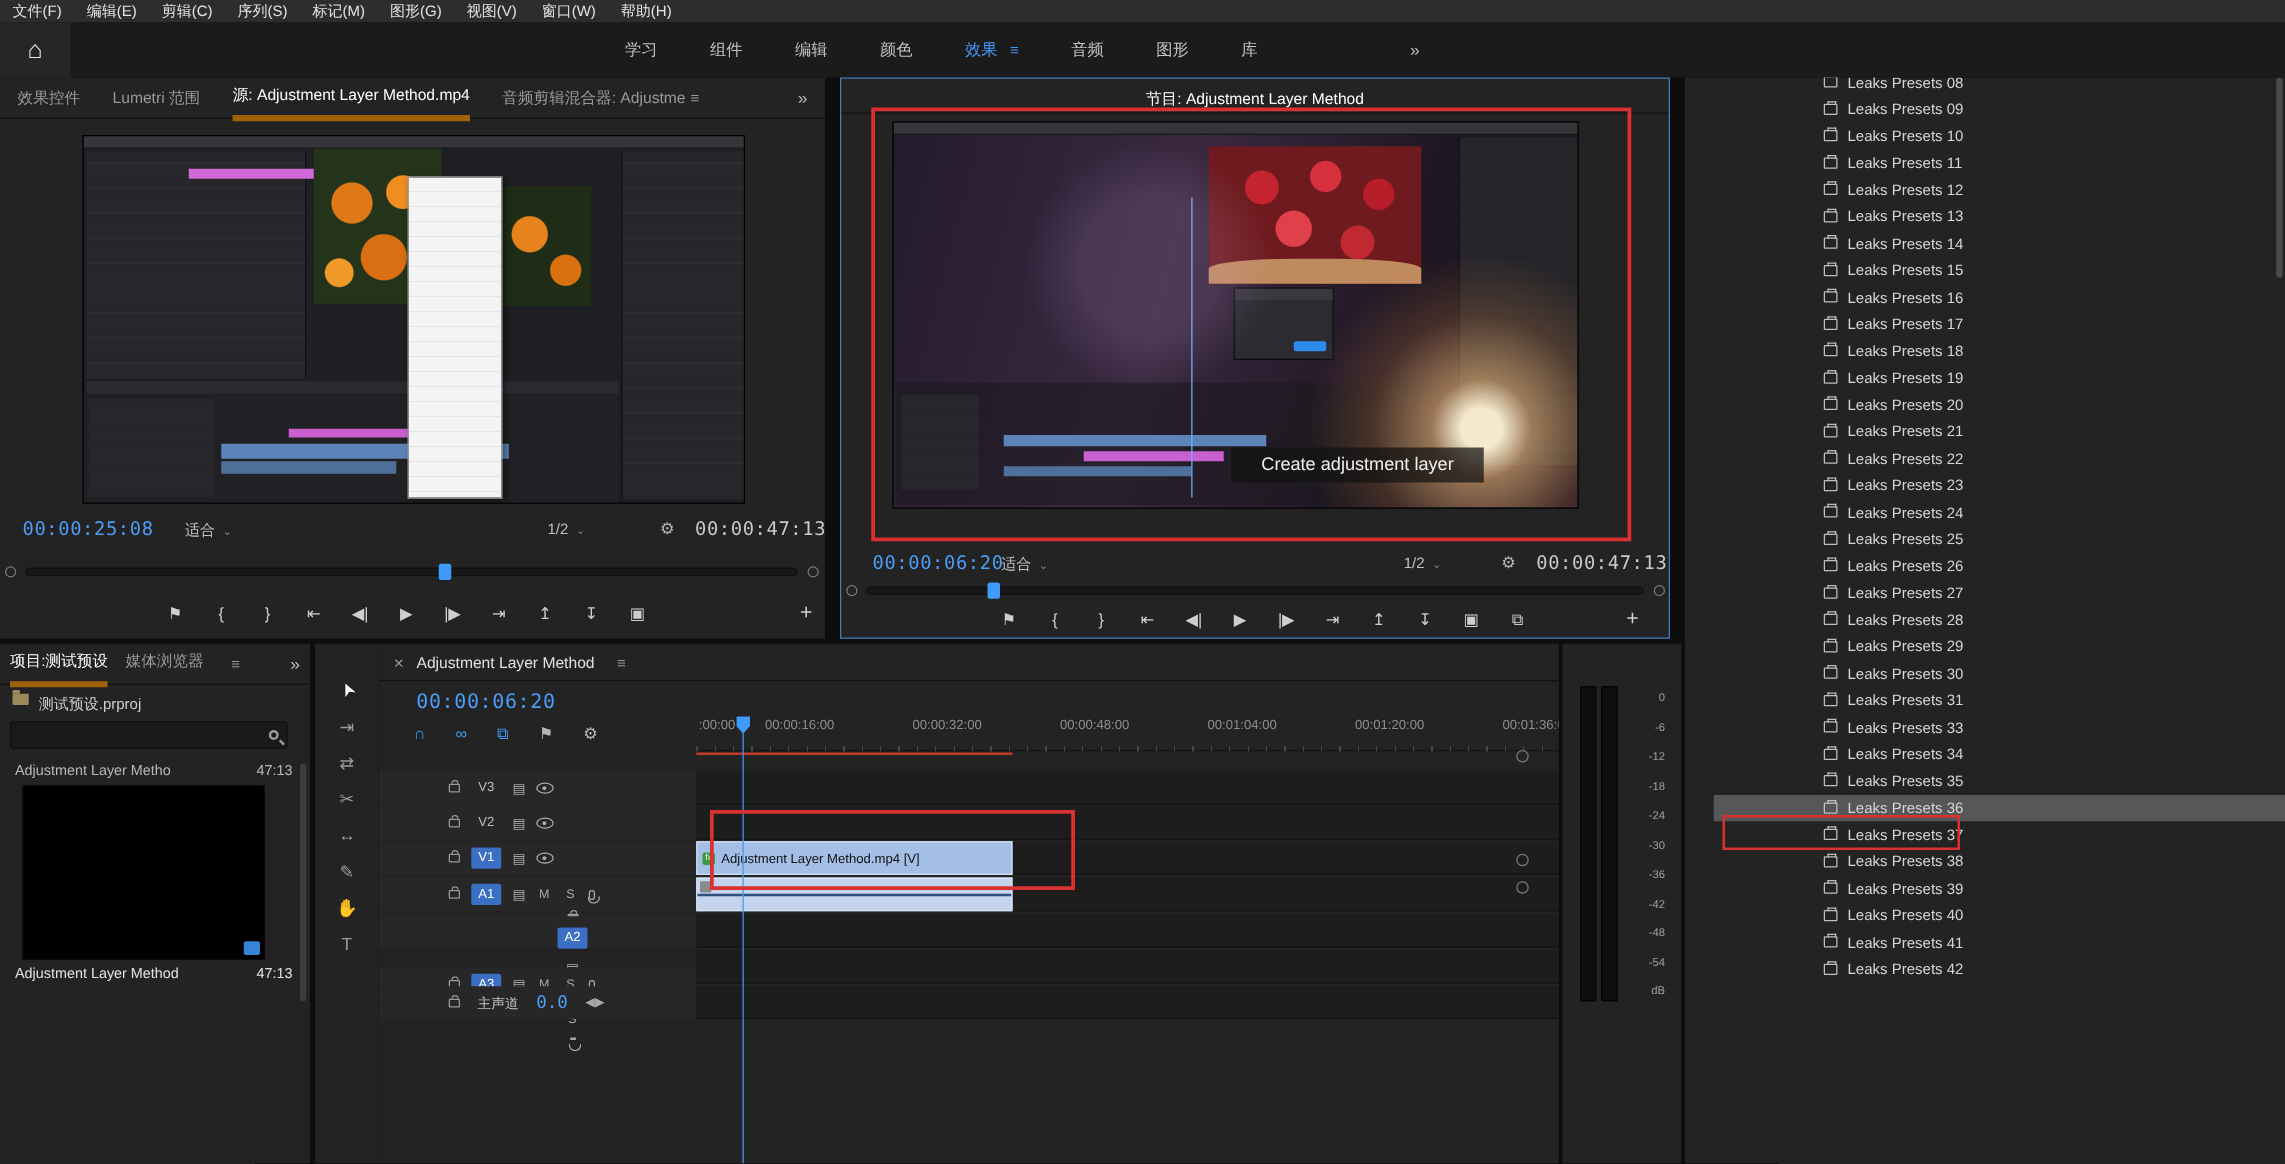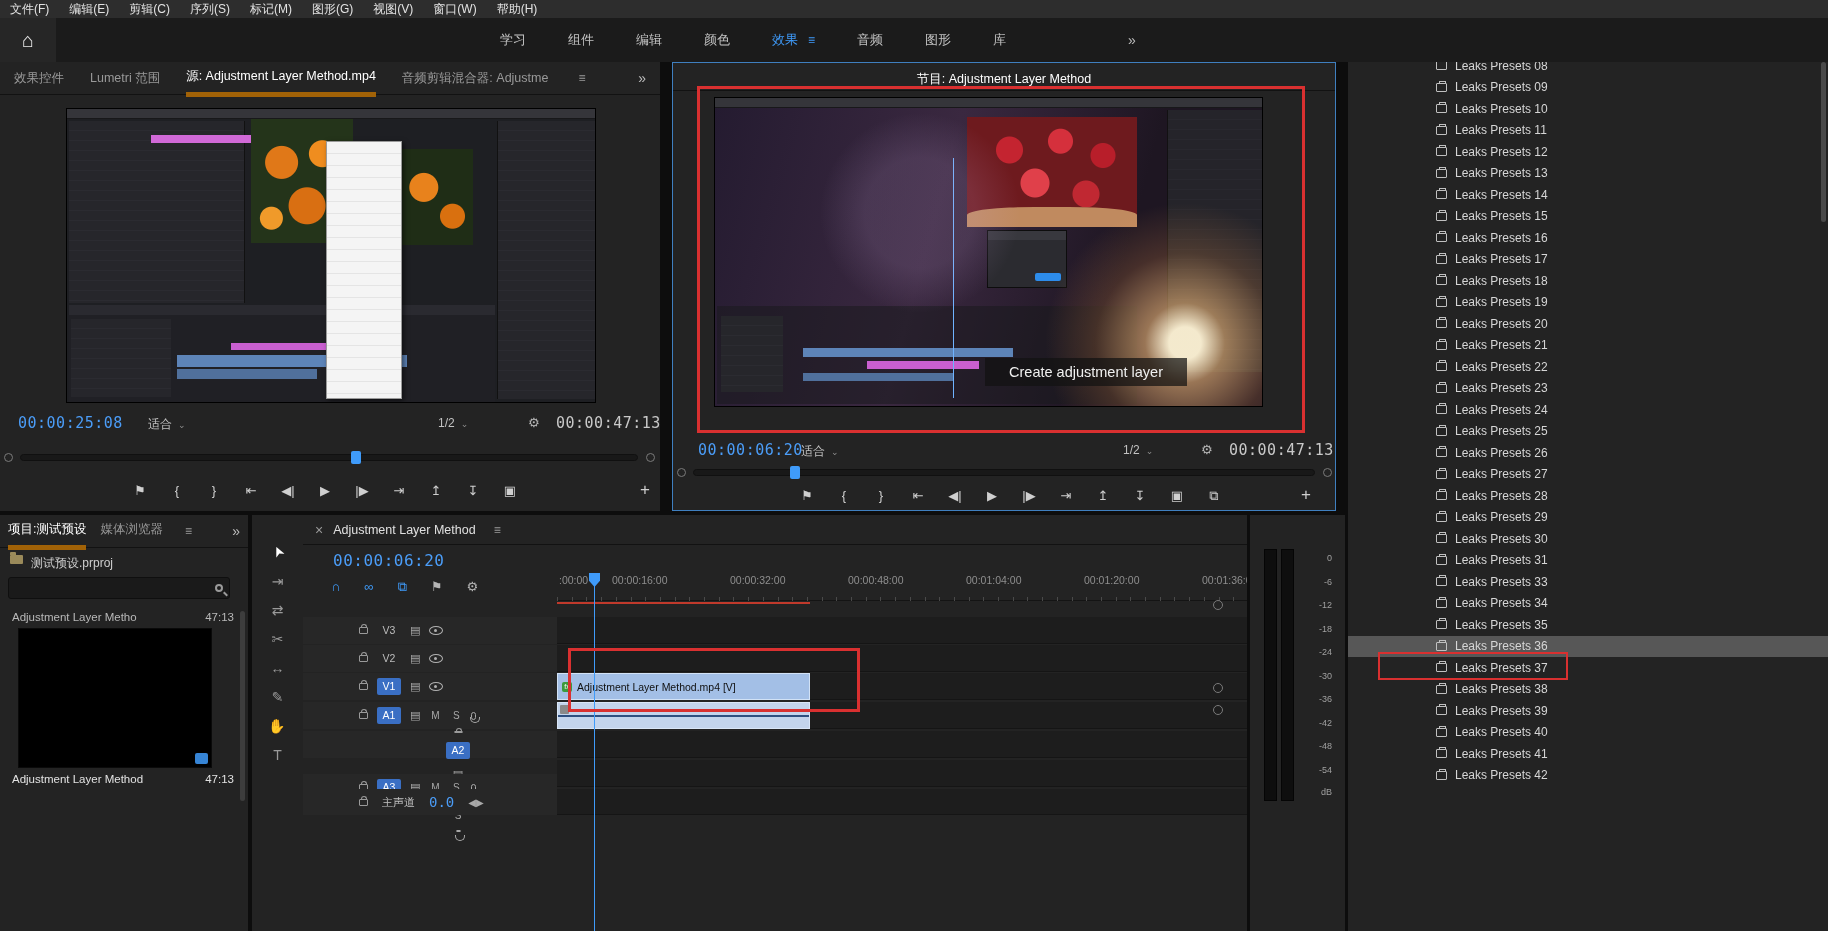--- a/index.html
+++ b/index.html
@@ -17,21 +17,21 @@
   #wsbar { left:0; top:18px; width:1828px; height:44px; background:#1b1b1b; }
   #home-btn { left:0; top:0; width:56px; height:44px; background:#262626; color:#e8e8e8; font-size:20px; text-align:center; line-height:44px; }
   #wstabs { left:500px; top:0; height:44px; display:flex; gap:42px; align-items:center; }
   .wstab { font-size:13px; color:#c2c2c2; line-height:44px; }
   .wstab.active { color:#3f9bfa; }
   .wstab.active .wsmenu { color:#3f9bfa; margin-left:10px; font-size:12px; }
   #ws-overflow { left:1128px; top:0; line-height:44px; color:#bdbdbd; font-size:14px; }
 
   
   .panel { background:#232323; }
-  .tabbar { height:33px; border-bottom:1px solid #121212; display:flex; align-items:center; padding:0 14px; gap:26px; }
+  .tabbar { height:33px; border-bottom:1px solid #121212; display:flex; align-items:center; padding:0 14px; }
   .ptab { font-size:12.5px; color:#999; white-space:nowrap; line-height:32px; }
   .ptab.active { color:#fff; border-bottom:5px solid #a16207; }
   .pmenu { color:#9a9a9a; font-size:12px; margin-left:8px; }
   .overflow { margin-left:auto; color:#bdbdbd; font-size:14px; }
 
   
   .tc-blue { color:#4b9df8; font-size:15px; letter-spacing:.5px; }
   .tc-gray { color:#c9c9c9; font-size:15px; letter-spacing:.5px; }
   .ddl { color:#c2c2c2; font-size:12px; }
   .ddl .car { font-size:9px; color:#8e8e8e; margin-left:6px; }
@@ -448,21 +448,21 @@
         <span class="mtick" data-name="meter-tick-label">-30</span>
         <span class="mtick" data-name="meter-tick-label">-36</span>
         <span class="mtick" data-name="meter-tick-label">-42</span>
         <span class="mtick" data-name="meter-tick-label">-48</span>
         <span class="mtick" data-name="meter-tick-label">-54</span>
       </div>
     <div class="abs mtick" style="left:52px;top:272px;width:30px;" data-name="meter-unit-label">dB</div>
   </div>
 
   <div class="panel abs" id="presets" style="left:1348px;top:62px;width:480px;height:869px;" data-name="effects-presets-panel">
-    <div style="margin-top:-7px;" data-name="presets-list">
+    <div style="margin-top:-7px;padding-left:23px;" data-name="presets-list">
 
         <div class="prow" data-name="preset-item">
           <span class="ipreset" data-name="preset-icon"></span>
           <span class="plabel" data-name="preset-label">Leaks Presets 08</span>
         </div>
 
         <div class="prow" data-name="preset-item">
           <span class="ipreset" data-name="preset-icon"></span>
           <span class="plabel" data-name="preset-label">Leaks Presets 09</span>
         </div>

